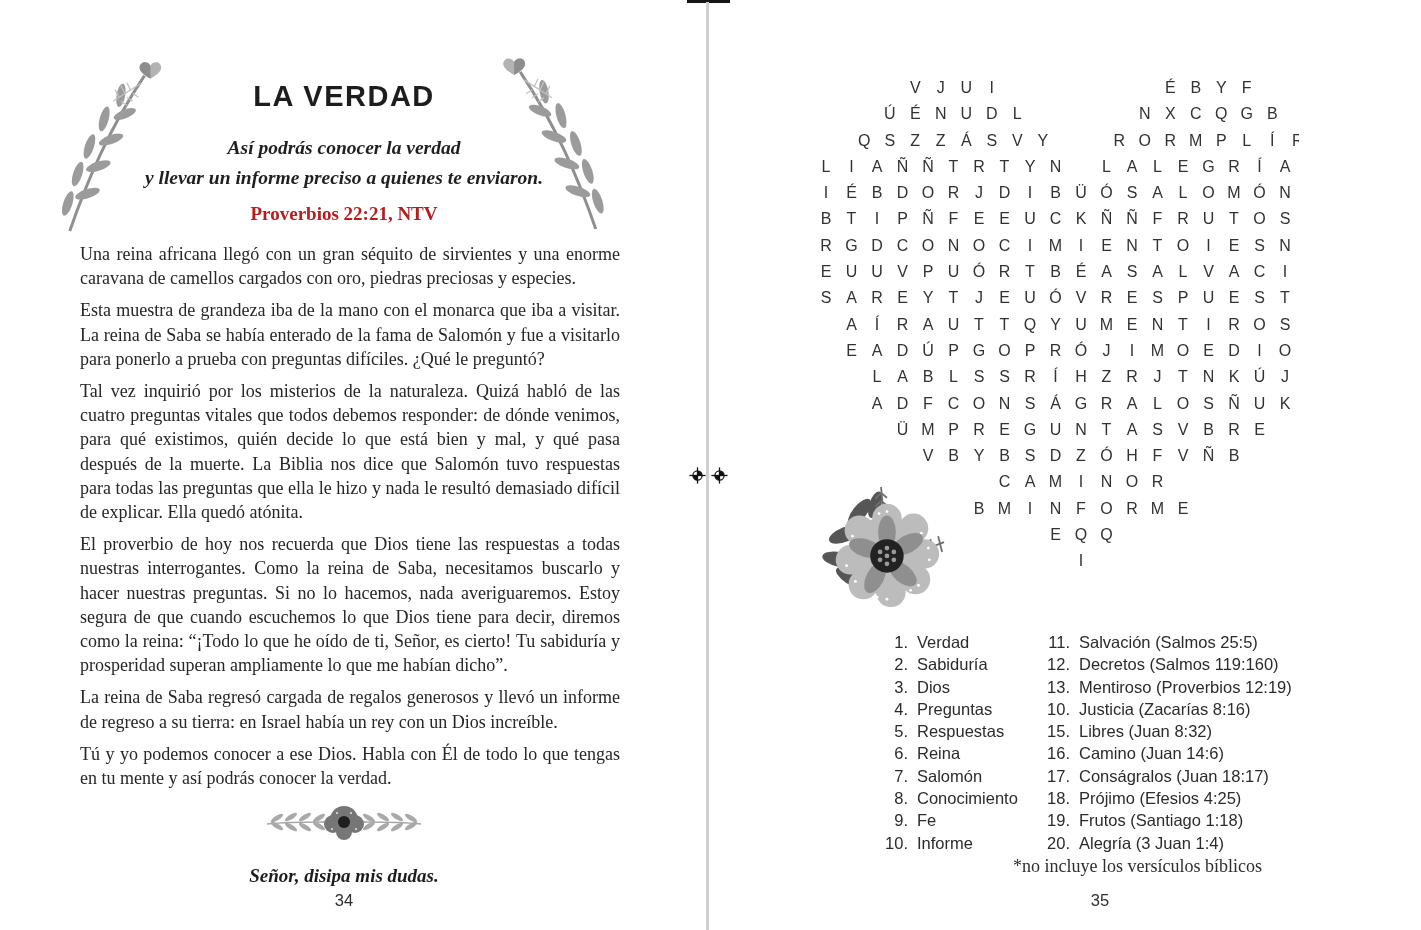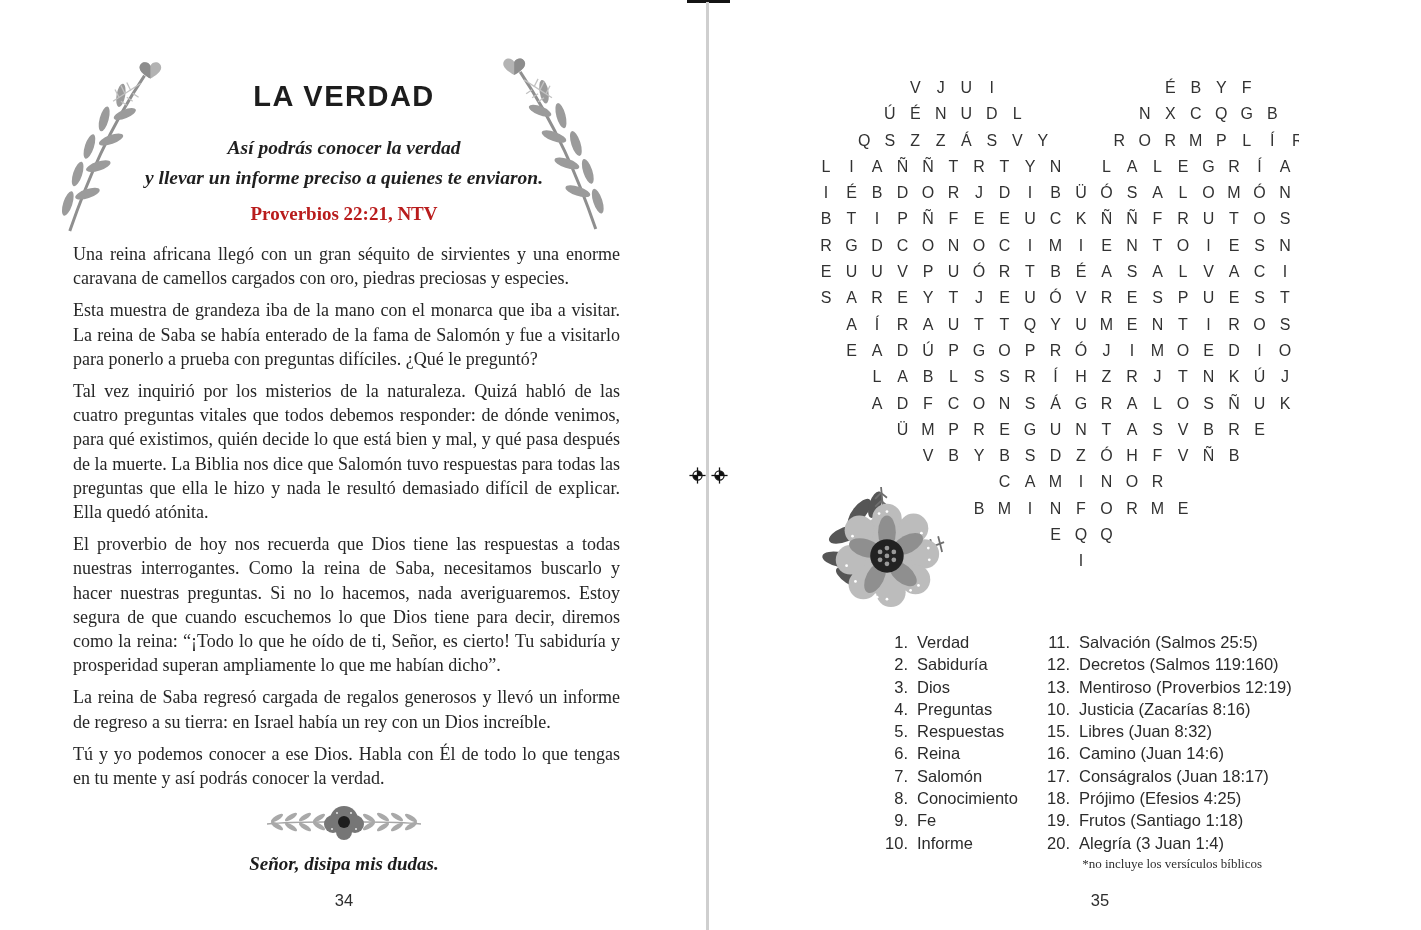--- a/index.html
+++ b/index.html
@@ -21,44 +21,44 @@
   .branch.right-branch { left:490px; top:50px; width:120px; height:184px; }
   .chapter-title {
     margin:30px 0 0 0; text-align:center;
     font-family:"Liberation Sans", sans-serif; font-weight:700;
     font-size:29px; letter-spacing:1.5px; color:#1d1d1d;
   }
   .verse { margin-top:20px; text-align:center; font-style:italic; font-weight:700;
     font-size:19.5px; line-height:29.5px; color:#1f1f1f; }
   .verse-ref { margin-top:11px; text-align:center; font-weight:700; font-size:19px; color:#b91c1c; }
   .body-text { margin-top:17px; text-align:justify; }
-  .body-text p { margin:0 0 8px 5px; font-size:18px; line-height:24.2px; }
+  .body-text p { margin:0 0 8px 12px; font-size:18px; line-height:24.2px; }
   .ornament-wrap { text-align:center; margin-top:5px; }
-  .prayer { margin-top:3px; text-align:center; font-style:italic; font-weight:700; font-size:19px; color:#1c1c1c; }
+  .prayer { margin-top:15px; text-align:center; font-style:italic; font-weight:700; font-size:19px; color:#1c1c1c; }
   .page-num { position:absolute; top:891px; font-family:"Liberation Sans", sans-serif;
     font-size:16.5px; color:#2e2e2e; text-align:center; }
   .page-num.left-num { left:68px; width:552px; }
   .page-num.right-num { left:835px; width:530px; }
   
   .word-search { position:absolute; left:812px; top:75px; width:538px; }
   .ws-row { height:26.3px; text-align:center; white-space:nowrap; }
   .ws-cell {
     display:inline-block; width:25.5px; height:26.3px; line-height:26.3px;
     text-align:center; vertical-align:top;
     font-family:"Liberation Sans", sans-serif; font-size:16px; color:#323232;
   }
   .flower { position:absolute; left:820px; top:478px; width:128px; height:142px; }
   .word-list { position:absolute; left:878px; top:631px; display:flex; }
   .wl-col { display:block; }
   .wl-col.first { width:162px; }
   .wl-item { height:22.3px; line-height:22.3px; white-space:nowrap;
     font-family:"Liberation Sans", sans-serif; font-size:16.5px; color:#2b2b2b; }
   .wl-num { display:inline-block; width:30px; text-align:right; margin-right:9px; }
   .footnote { position:absolute; left:878px; top:856px; width:384px; text-align:right;
-    font-size:13px; color:#2e2e2e; }
+    font-size:18px; color:#2e2e2e; }
 </style>
 </head>
 <body>
 
 <div class="spread">
 
   <div class="trim-mark-top"></div>
   <div class="spine-line"></div>
   <svg class="reg-mark left" viewBox="0 0 20 20">
     <path d="M10 10 L10 4.6 A5.4 5.4 0 0 1 15.4 10 Z" fill="#111"></path>

